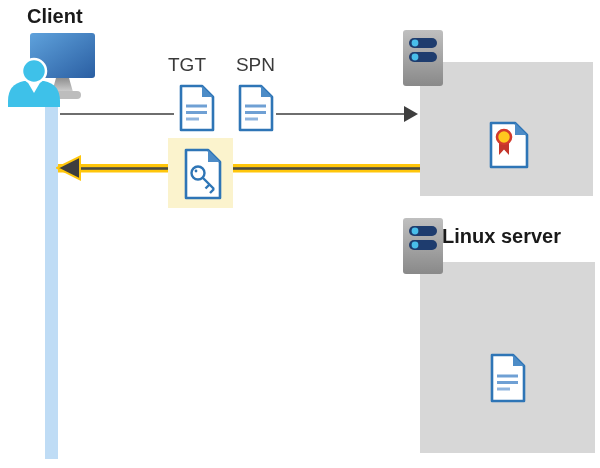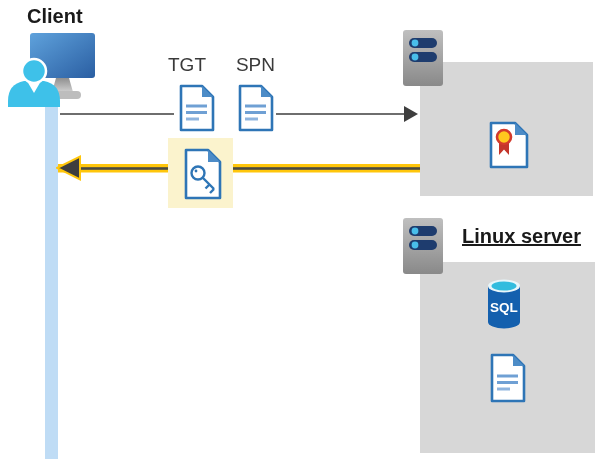--- a/index.html
+++ b/index.html
@@ -23,21 +23,21 @@
   #ticket-highlight{left:168px;top:138px;width:65px;height:70px;background:#FBF3CD;z-index:4;}
   
   .panel{background:#D7D7D7;z-index:1;}
   #dc-panel{left:420px;top:62px;width:173px;height:134px;}
   #linux-panel{left:420px;top:262px;width:175px;height:191px;}
   
   #client-label{left:27px;top:4px;}
   #tgt-label{left:168px;top:54px;width:42px;}
   #spn-label{left:231px;top:54px;width:44px;text-align:right;}
   #dc-label{left:453px;top:5px;width:145px;}
-  #linux-label{left:462px;top:224px;text-decoration:underline;}
+  #linux-label{left:442px;top:224px;}
   #keytab-label{left:420px;top:414px;width:175px;text-align:center;
     font-size:21px;color:#3F3F3F;}
   
   #client-icon{left:6px;top:28px;z-index:2;}
   #tgt-doc{left:177px;top:83px;z-index:3;}
   #spn-doc{left:236px;top:83px;z-index:3;}
   #key-doc{left:182px;top:147px;z-index:5;}
   #dc-server-icon{left:402px;top:29px;z-index:2;}
   #linux-server-icon{left:402px;top:217px;z-index:2;}
   #cert-icon{left:487px;top:120px;z-index:2;}
@@ -158,28 +158,20 @@
         </linearGradient>
       </defs>
       <rect x="1" y="1" width="40" height="56" rx="3" fill="url(#srvGrad2)"></rect>
       <rect x="7" y="9" width="28" height="10" rx="5" fill="#1E3C6E"></rect>
       <circle cx="13" cy="14" r="3.4" fill="#49BEEA"></circle>
       <rect x="7" y="23" width="28" height="10" rx="5" fill="#1E3C6E"></rect>
       <circle cx="13" cy="28" r="3.4" fill="#49BEEA"></circle>
     </svg>
   </div>
 
-  <div class="abs" id="sql-icon">
-    <svg width="36" height="53" viewBox="0 0 36 53">
-      <path d="M2 8 L2 44 A16 6.5 0 0 0 34 44 L34 8 Z" fill="#1460AE"></path>
-      <ellipse cx="18" cy="8" rx="16" ry="6.5" fill="#E8F6FA"></ellipse>
-      <ellipse cx="18" cy="8" rx="12.5" ry="4.6" fill="#32BCDE"></ellipse>
-      <text x="18" y="34" text-anchor="middle" fill="#ffffff" font-size="13.5" font-weight="bold" font-family="Liberation Sans, sans-serif">SQL</text>
-    </svg>
-  </div>
 
   <div class="abs" id="keytab-doc">
     <svg width="40" height="52" viewBox="0 0 40 52">
       <path d="M4 3 H25 L36 14 V49 H4 Z" fill="#ffffff" stroke="#2E75B6" stroke-width="2.6" stroke-linejoin="round"></path>
       <path d="M25 3 L25 14 L36 14 Z" fill="#4D8CC7"></path>
       <line x1="9" y1="24" x2="30" y2="24" stroke="#6FA0D4" stroke-width="3"></line>
       <line x1="9" y1="30.5" x2="30" y2="30.5" stroke="#6FA0D4" stroke-width="3"></line>
       <line x1="9" y1="37" x2="22" y2="37" stroke="#8FB4DE" stroke-width="3"></line>
     </svg>
   </div>

